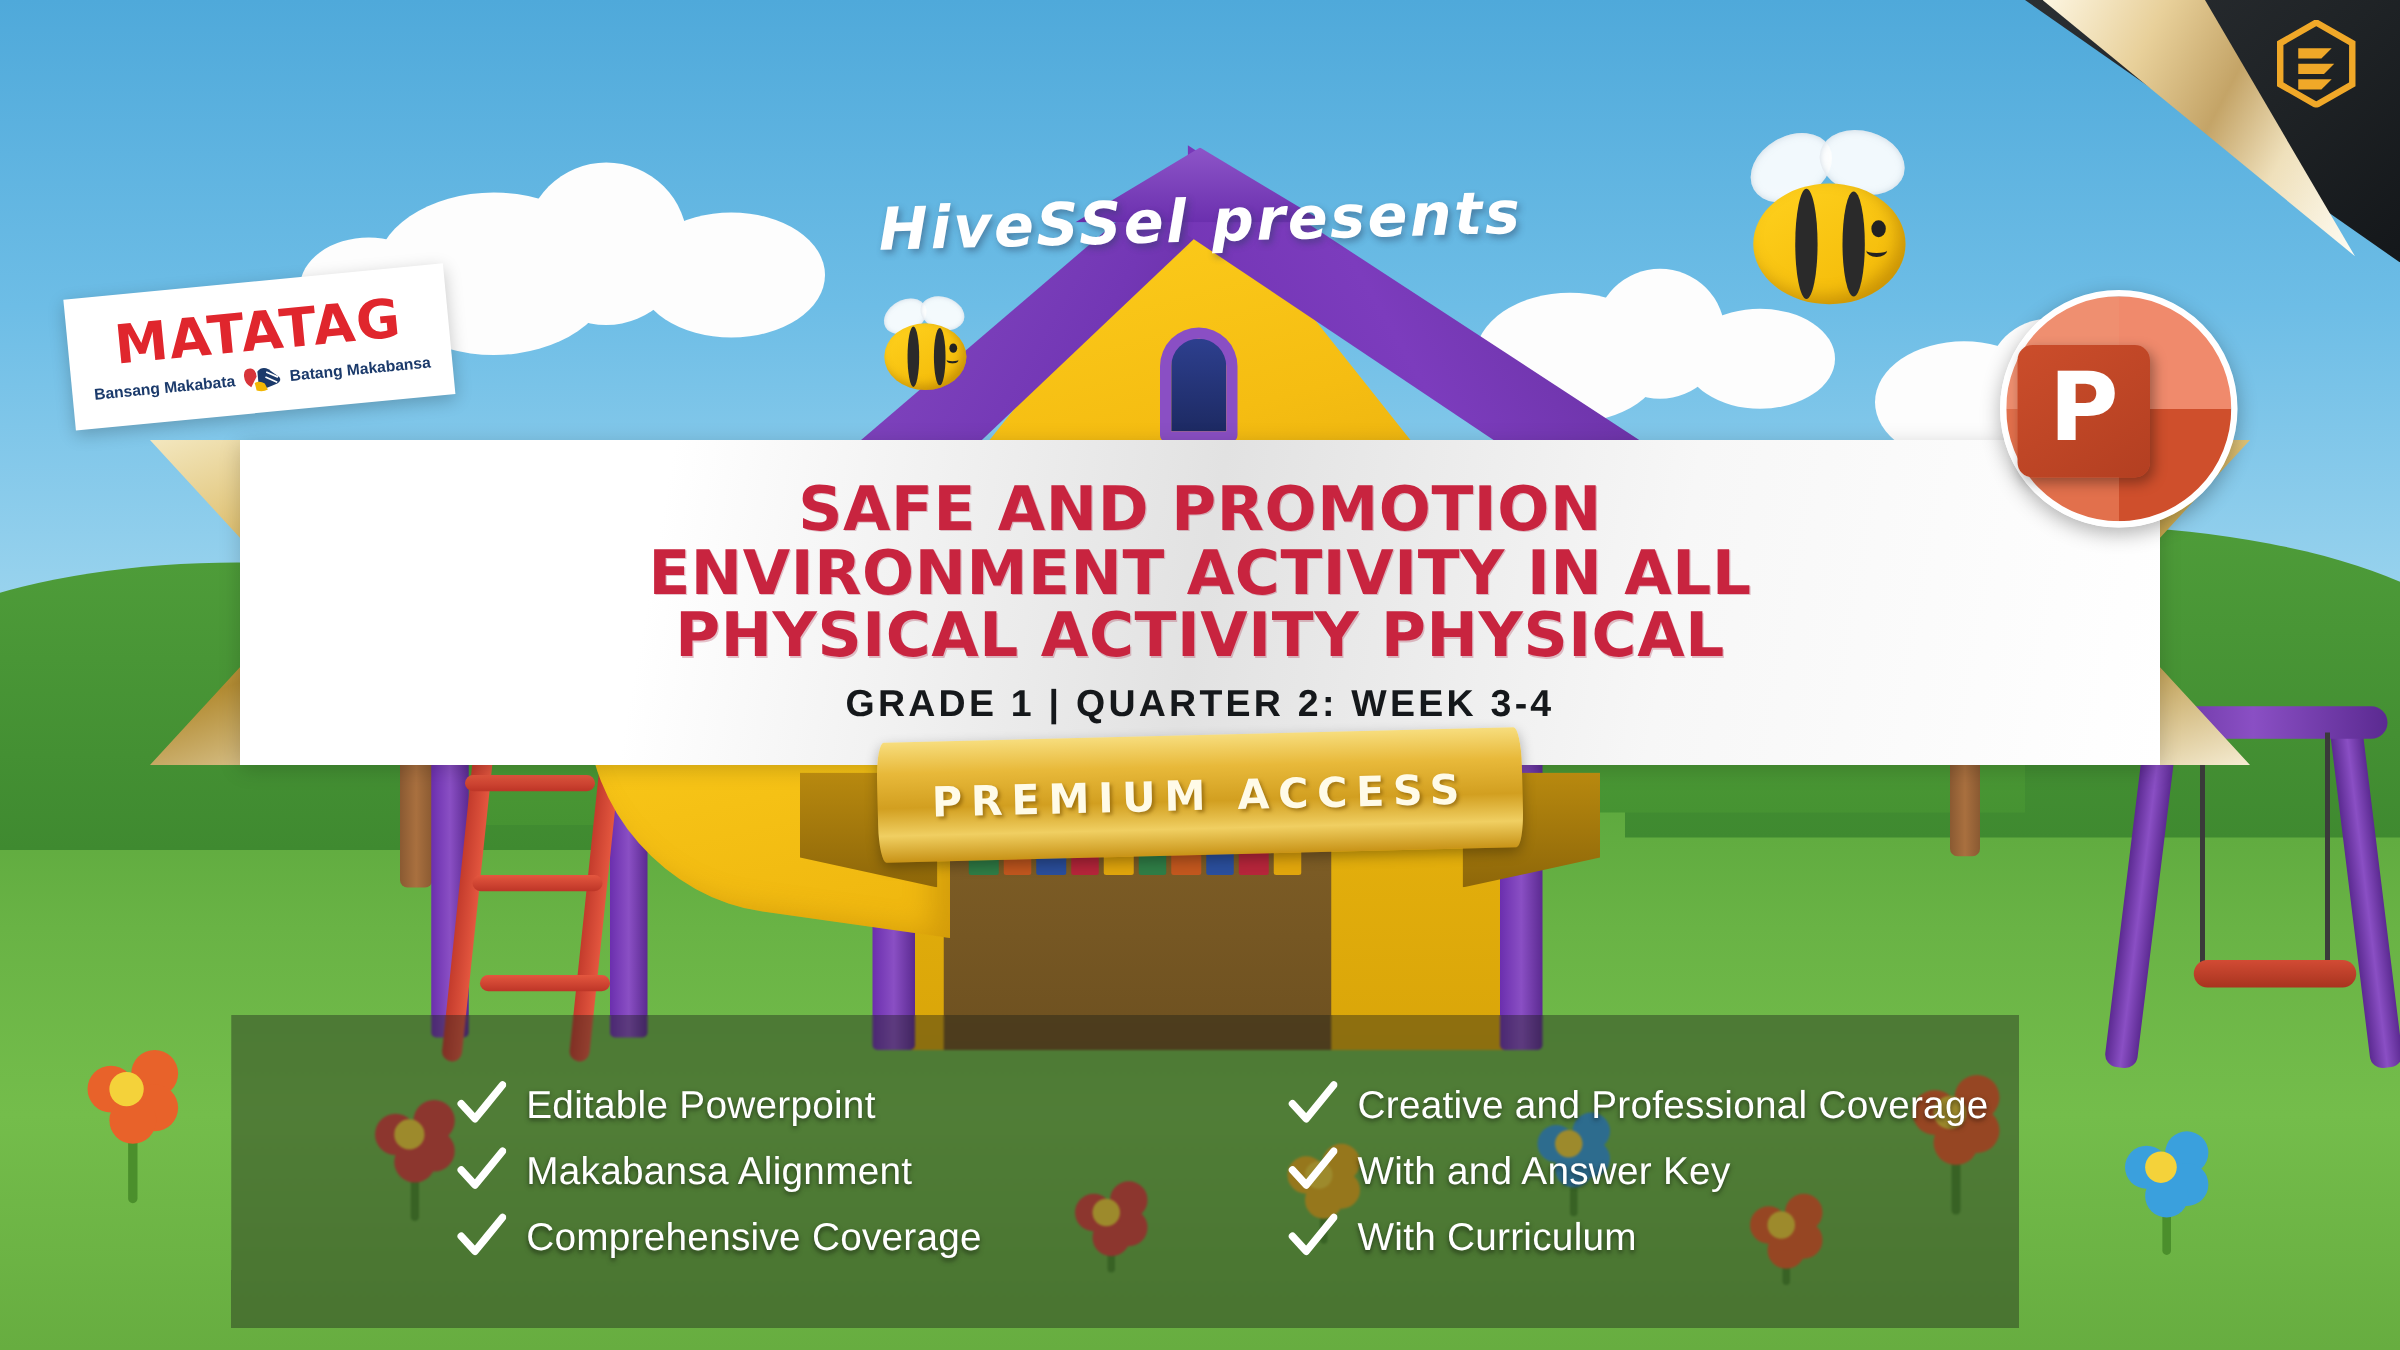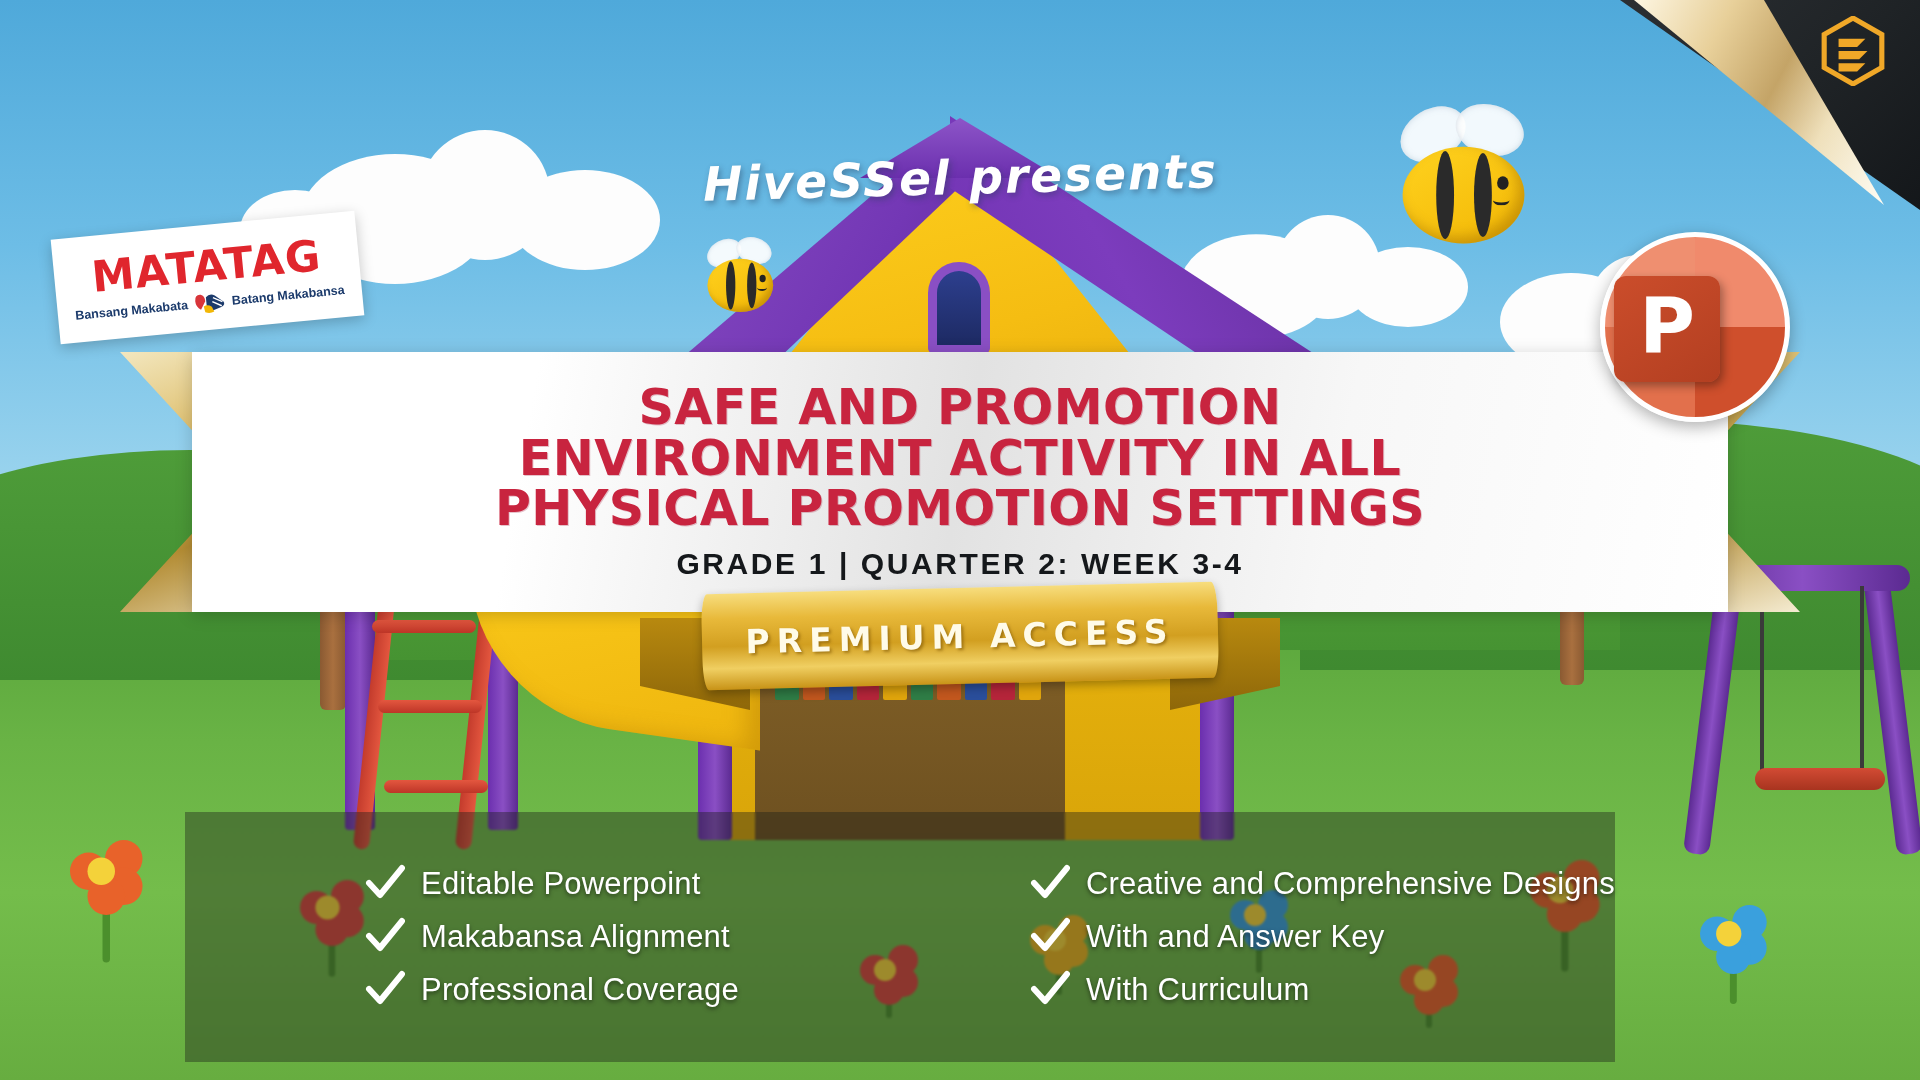--- a/index.html
+++ b/index.html
@@ -470,21 +470,21 @@
     <span>Batang Makabansa</span>
   </div>
 </div>
 
 <div id="title-banner">
   <div class="tail left"></div>
   <div class="tail right"></div>
   <div class="banner-core">
     <div class="title-line">SAFE AND PROMOTION</div>
     <div class="title-line">ENVIRONMENT ACTIVITY IN ALL</div>
-    <div class="title-line">PHYSICAL PROMOTION SETTINGS</div>
+    <div class="title-line">PHYSICAL ACTIVITY PHYSICAL</div>
     <div id="subtitle">GRADE 1 | QUARTER 2: WEEK 3-4</div>
   </div>
 </div>
 
 <div id="premium-ribbon">
   <div class="rb-tail l"></div>
   <div class="rb-tail r"></div>
   <div class="rb-main">
     <span id="premium-label">PREMIUM ACCESS</span>
   </div>
@@ -514,32 +514,32 @@
           </svg>
       </span>
       <span class="fitem-label">Makabansa Alignment</span>
     </div>
     <div class="fitem">
       <span class="check">
         <svg viewBox="0 0 40 40" width="40" height="40">
             <path d="M4 19 L15 31 L37 4" stroke="#ffffff" stroke-width="6" fill="none" stroke-linecap="round" stroke-linejoin="round"></path>
           </svg>
       </span>
-      <span class="fitem-label">Professional Coverage</span>
+      <span class="fitem-label">Comprehensive Coverage</span>
     </div>
   </div>
 
   <div class="fcol right">
     <div class="fitem">
       <span class="check">
         <svg viewBox="0 0 40 40" width="40" height="40">
             <path d="M4 19 L15 31 L37 4" stroke="#ffffff" stroke-width="6" fill="none" stroke-linecap="round" stroke-linejoin="round"></path>
           </svg>
       </span>
-      <span class="fitem-label">Creative and Comprehensive Designs</span>
+      <span class="fitem-label">Creative and Professional Coverage</span>
     </div>
     <div class="fitem">
       <span class="check">
         <svg viewBox="0 0 40 40" width="40" height="40">
             <path d="M4 19 L15 31 L37 4" stroke="#ffffff" stroke-width="6" fill="none" stroke-linecap="round" stroke-linejoin="round"></path>
           </svg>
       </span>
       <span class="fitem-label">With and Answer Key</span>
     </div>
     <div class="fitem">

